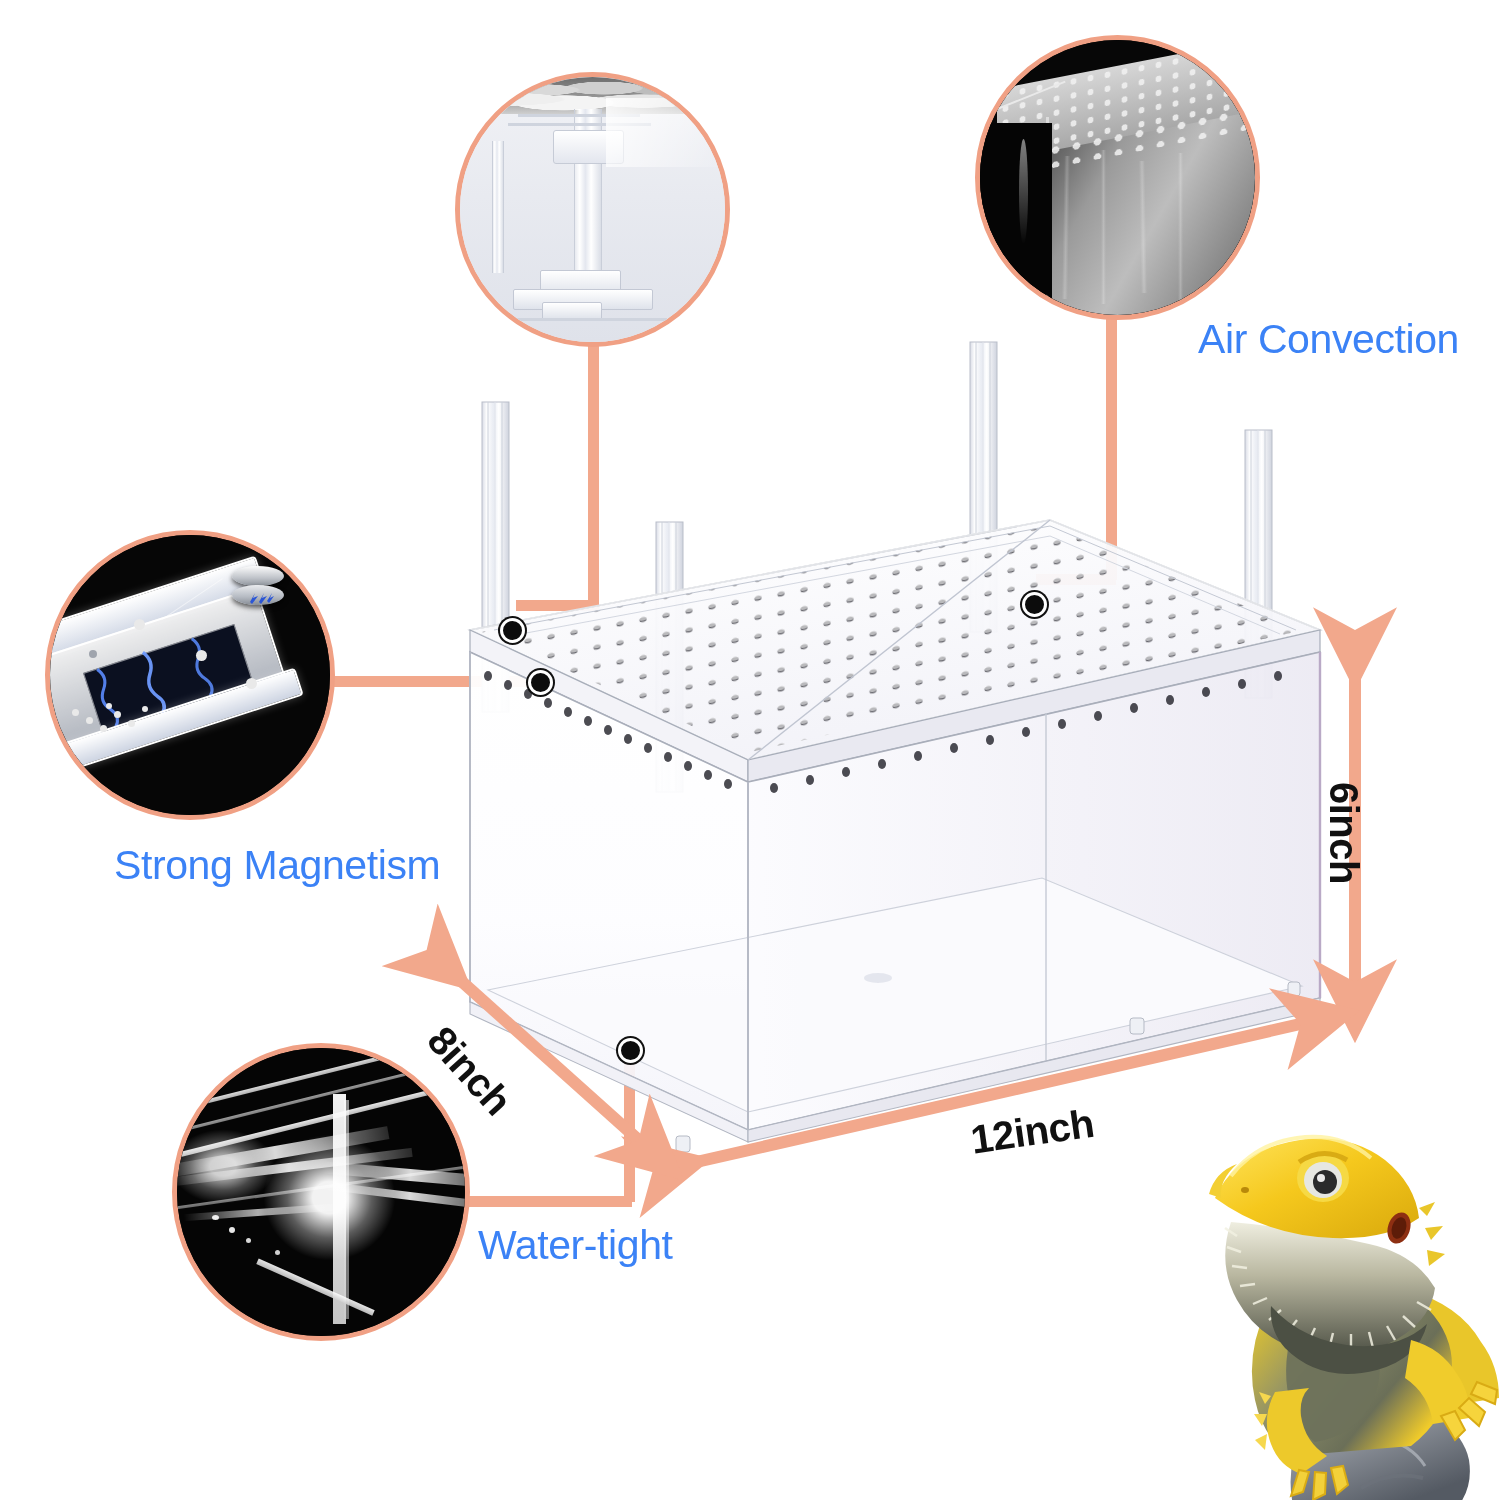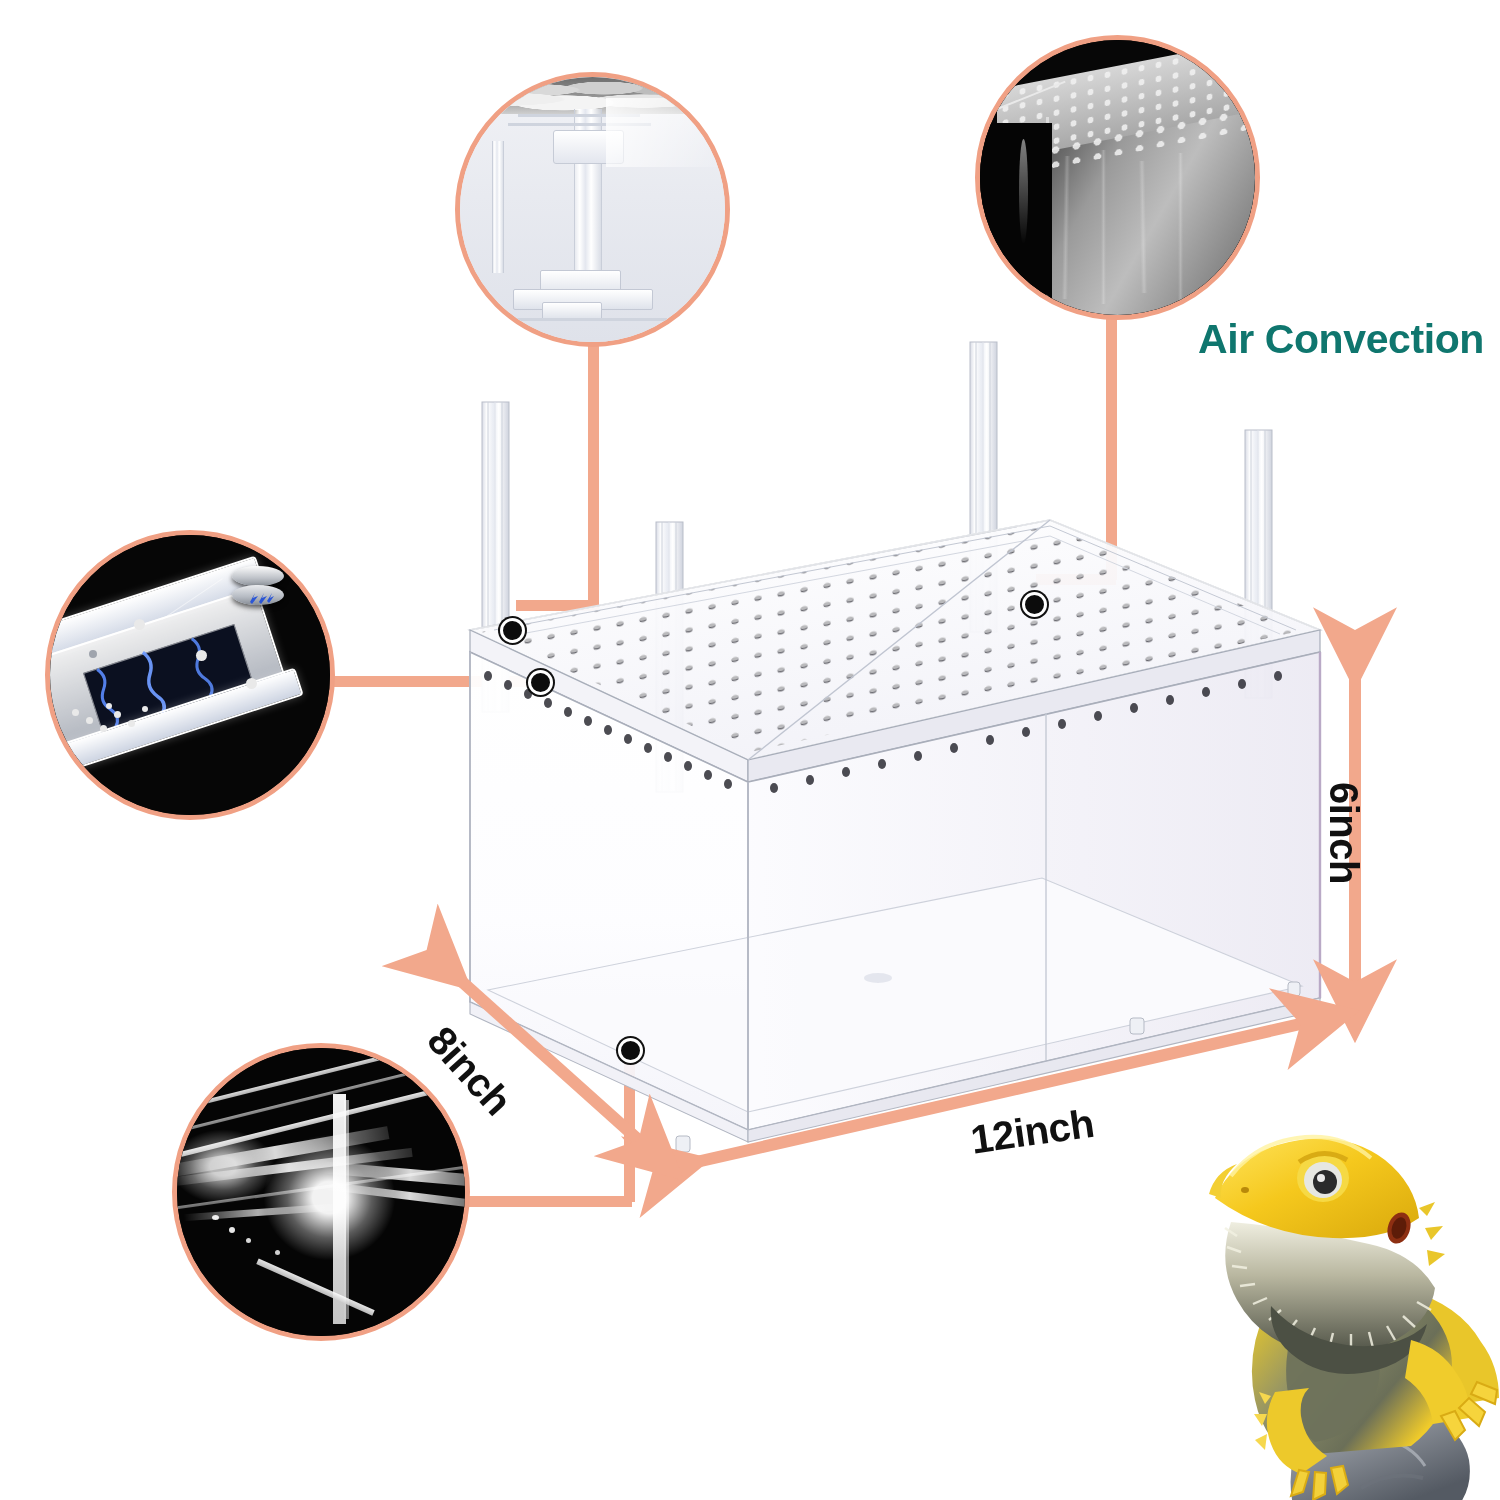--- a/index.html
+++ b/index.html
@@ -7,22 +7,22 @@
     width:1500px;height:1500px;position:relative;overflow:hidden;
     font-family:"Liberation Sans","DejaVu Sans",sans-serif;
     background:#ffffff;
   }
   .stage{position:absolute;inset:0;width:1500px;height:1500px;}
 
   
   .abs{position:absolute;}
   .label{
     position:absolute;
-    font-weight:bold;
-    color:#0f766e;
+    font-weight:normal;
+    color:#3b82f6;
     letter-spacing:-0.4px;
     white-space:nowrap;
     font-family:"Liberation Sans","DejaVu Sans",sans-serif;
   }
   .dim-label{
     position:absolute;font-weight:bold;color:#101010;
     white-space:nowrap;letter-spacing:-0.5px;
     font-family:"Liberation Sans","DejaVu Sans",sans-serif;
   }
 
@@ -363,20 +363,21 @@
       <div class="mg-magnet" style="left:65%;top:11%;width:52px;height:20px;"></div>
       <div class="mg-magnet" style="left:65%;top:18%;width:52px;height:20px;
            background:linear-gradient(180deg,#e9ebee,#b5bac2 60%,#878d96);"></div>
       <svg style="position:absolute;left:70%;top:19.5%;width:30px;height:16px;" viewBox="0 0 30 16">
         <path d="M4,12 L9,3 L7,8 L12,6 L6,14 Z" fill="#2b56d6"></path>
         <path d="M13,12 L18,3 L16,8 L21,6 L15,14 Z" fill="#2b56d6"></path>
         <path d="M21,11 L26,3 L24,8 L28,6 L23,13 Z" fill="#2b56d6"></path>
       </svg>
     </div>
   </div>
+  <div class="label" style="left:114px;top:842px;font-size:41px;">Strong Magnetism</div>
 
   <div class="callout" style="left:172px;top:1043px;width:298px;height:298px;">
     <div class="inner">
       <div class="wt-bg"></div>
 
       <div class="wt-edge" style="left:-10%;top:8%;width:120%;height:4px;transform:rotate(-14deg);opacity:.85;"></div>
       <div class="wt-edge" style="left:-10%;top:16%;width:120%;height:3px;transform:rotate(-14deg);opacity:.6;"></div>
       <div class="wt-edge" style="left:-10%;top:24%;width:120%;height:5px;transform:rotate(-14deg);opacity:.9;"></div>
       <div class="wt-edge" style="left:-10%;top:48%;width:120%;height:3px;transform:rotate(-8deg);opacity:.5;"></div>
 
@@ -392,20 +393,21 @@
       <div class="wt-splash" style="left:-2%;top:28%;width:36%;height:26%;opacity:.75;"></div>
 
       <div style="position:absolute;left:18%;top:62%;width:6px;height:6px;border-radius:50%;background:#e7e7e7;"></div>
       <div style="position:absolute;left:24%;top:66%;width:5px;height:5px;border-radius:50%;background:#d8d8d8;"></div>
       <div style="position:absolute;left:12%;top:58%;width:7px;height:5px;border-radius:50%;background:#efefef;"></div>
       <div style="position:absolute;left:34%;top:70%;width:5px;height:5px;border-radius:50%;background:#cfcfcf;"></div>
 
       <div class="wt-edge" style="left:26%;top:82%;width:44%;height:6px;transform:rotate(24deg);opacity:.9;"></div>
     </div>
   </div>
+  <div class="label" style="left:478px;top:1222px;font-size:41px;">Water-tight</div>
 
   <div class="lizard">
     <svg width="330" height="465" viewBox="0 0 330 465" xmlns="http://www.w3.org/2000/svg">
       <defs>
         <linearGradient id="yel" x1="0" y1="0" x2="1" y2="1">
           <stop offset="0%" stop-color="#ffe45c"></stop>
           <stop offset="45%" stop-color="#f5c81d"></stop>
           <stop offset="100%" stop-color="#d9a90c"></stop>
         </linearGradient>
         <linearGradient id="beardG" x1="0" y1="0" x2="0" y2="1">

